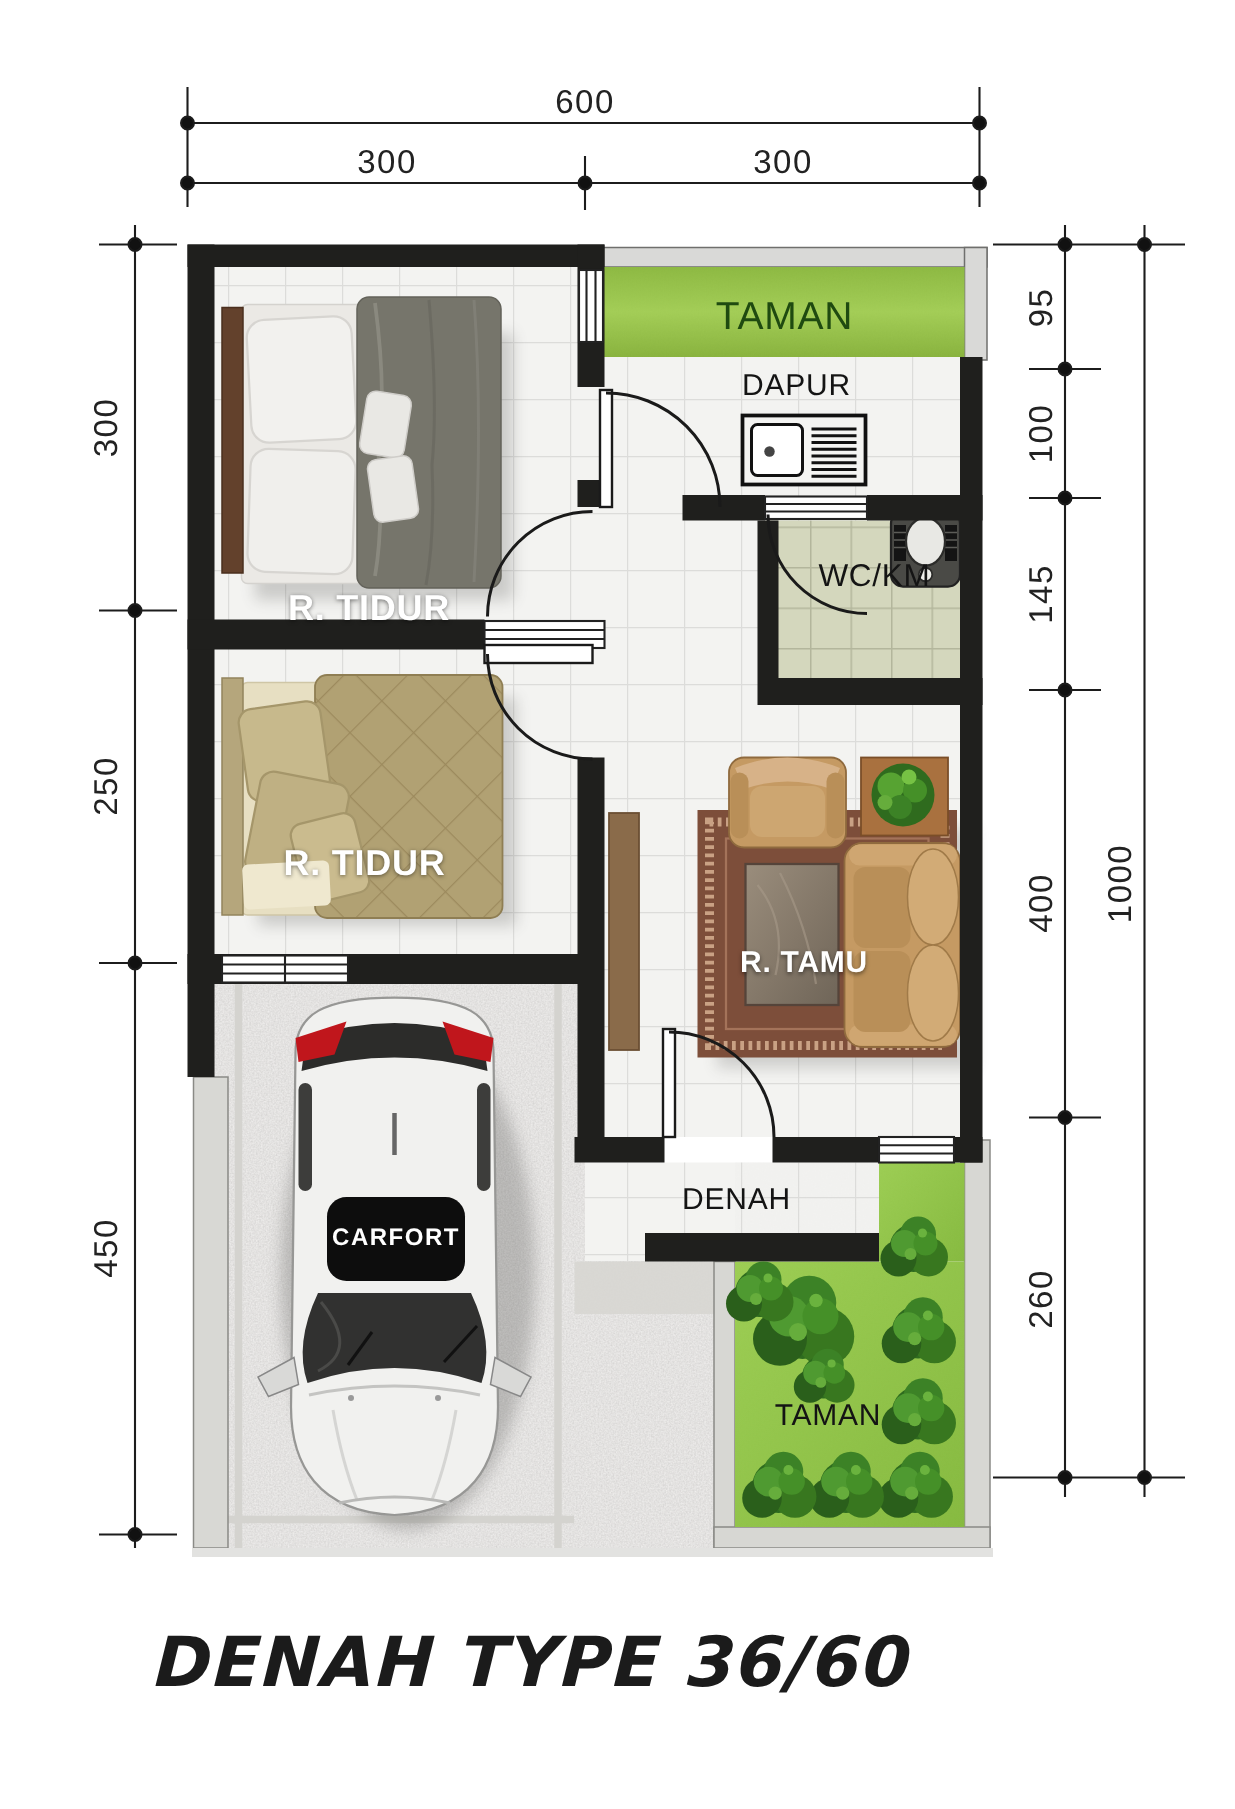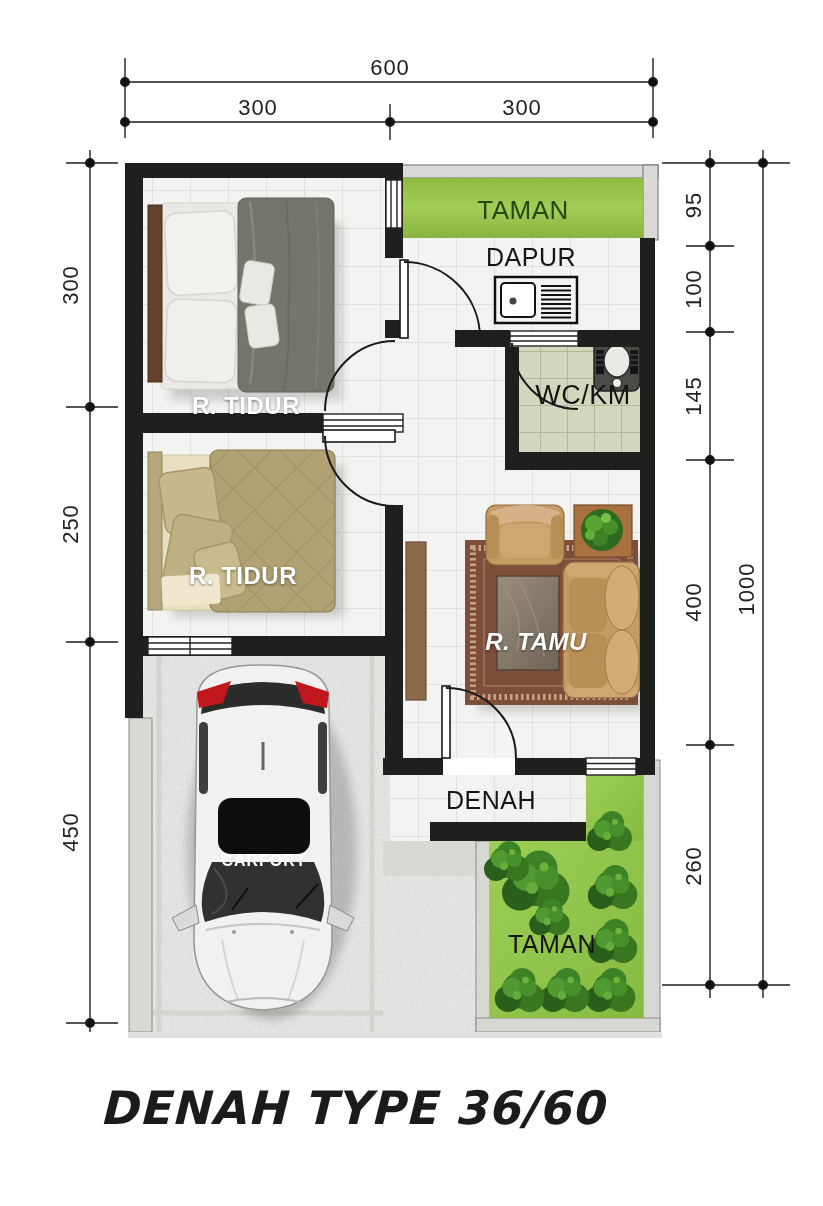--- a/index.html
+++ b/index.html
@@ -3,21 +3,21 @@
 <meta charset="utf-8">
 <style>
   html,body{margin:0;padding:0;background:#fff;}
   .stage{position:relative;width:823px;height:1206px;background:#ffffff;overflow:hidden;
          font-family:"Liberation Sans",sans-serif;}
   .stage svg{position:absolute;left:0;top:0;}
   .lbl{position:absolute;transform:translate(-50%,-50%);white-space:nowrap;line-height:1;
        font-family:"Liberation Sans",sans-serif;}
   .dim{font-size:22px;color:#222;letter-spacing:1px;}
   .vdim{transform:translate(-50%,-50%) rotate(-90deg);}
-  .room-dark{font-size:25px;color:#141414;letter-spacing:.5px;}
+  .room-dark{font-size:20px;color:#141414;letter-spacing:.5px;}
   .room-green{font-size:26px;color:#1f4a10;letter-spacing:.5px;}
   .room-white{font-size:24px;font-weight:bold;color:#ffffff;letter-spacing:.5px;
               text-shadow:0 1px 3px rgba(0,0,0,.5);margin-top:32px;}
   .carfort{font-size:16px;font-weight:bold;color:#fff;letter-spacing:1px;}
   .title{font-size:46px;font-weight:bold;font-style:italic;color:#1b1b1b;letter-spacing:1px;
          font-family:"DejaVu Sans","Liberation Sans",sans-serif;
          transform:translate(-50%,-50%) skewX(-3deg);}
 </style>
 </head>
 <body>
@@ -360,23 +360,23 @@
 
 <div class="lbl dim vdim" style="left:694px;top:205px;">95</div>
 <div class="lbl dim vdim" style="left:694px;top:289px;">100</div>
 <div class="lbl dim vdim" style="left:694px;top:396px;">145</div>
 <div class="lbl dim vdim" style="left:694px;top:602px;">400</div>
 <div class="lbl dim vdim" style="left:694px;top:866px;">260</div>
 <div class="lbl dim vdim" style="left:747px;top:589px;">1000</div>
 
 <div class="lbl room-green" style="left:523px;top:210px;">TAMAN</div>
 <div class="lbl room-dark" style="left:531px;top:257px;">DAPUR</div>
-<div class="lbl room-dark" style="left:583px;top:395px;font-size:27px;">WC/KM</div>
+<div class="lbl room-dark" style="left:583px;top:384px;font-size:21px;">WC/KM</div>
 <div class="lbl room-white" style="left:246px;top:374px;">R. TIDUR</div>
 <div class="lbl room-white" style="left:243px;top:544px;">R. TIDUR</div>
-<div class="lbl room-white" style="left:536px;top:610px;font-size:24px;font-style:italic;">R. TAMU</div>
+<div class="lbl room-white" style="left:536px;top:610px;font-size:20px;">R. TAMU</div>
 <div class="lbl room-dark" style="left:491px;top:800px;">DENAH</div>
 <div class="lbl room-dark" style="left:552px;top:944px;">TAMAN</div>
-<div class="lbl carfort" style="left:264px;top:826px;margin-top:35px;">CARFORT</div>
+<div class="lbl carfort" style="left:264px;top:826px;">CARFORT</div>
 
 <div class="lbl title" style="left:356px;top:1108px;">DENAH TYPE 36/60</div>
 
 </div>
 
 </body></html>

